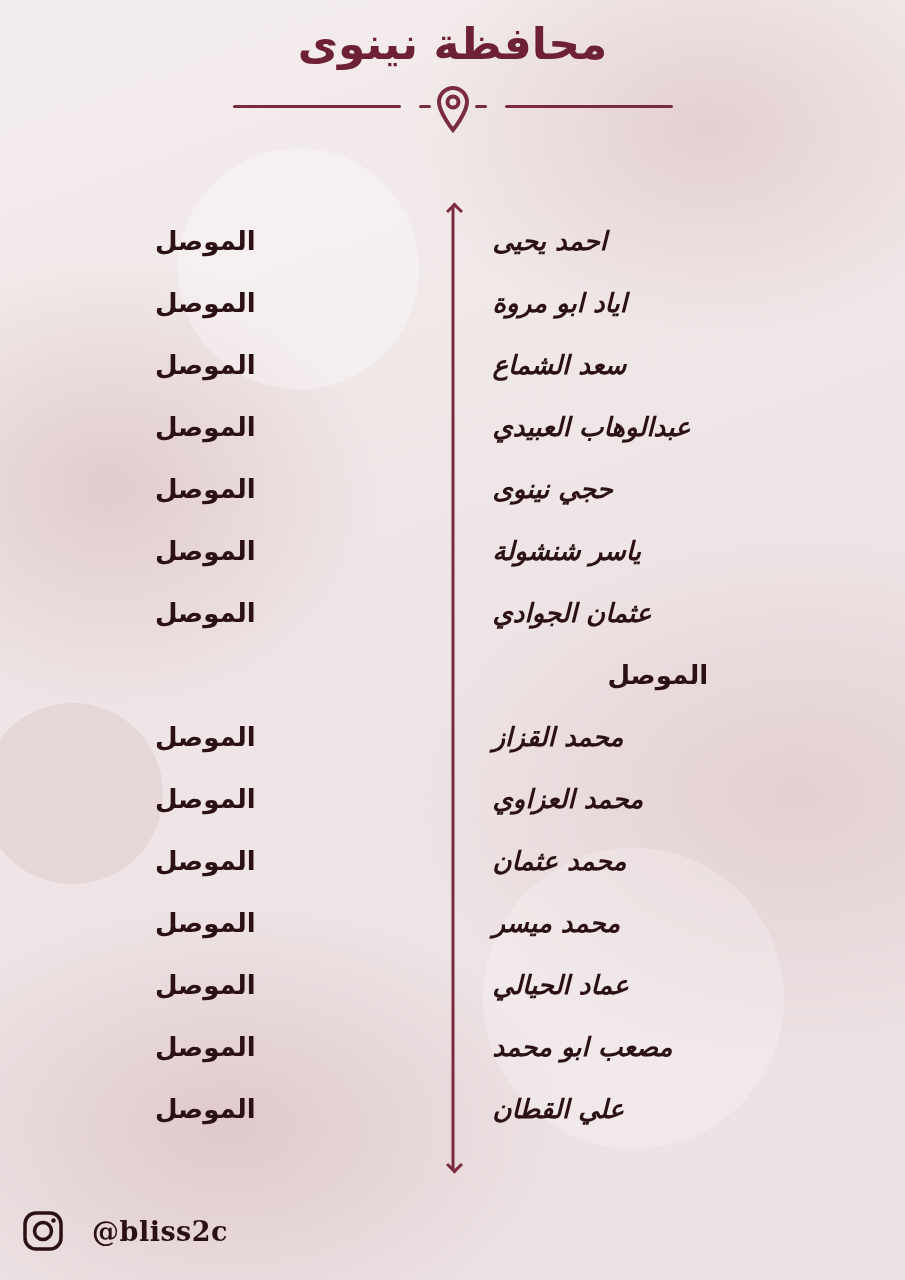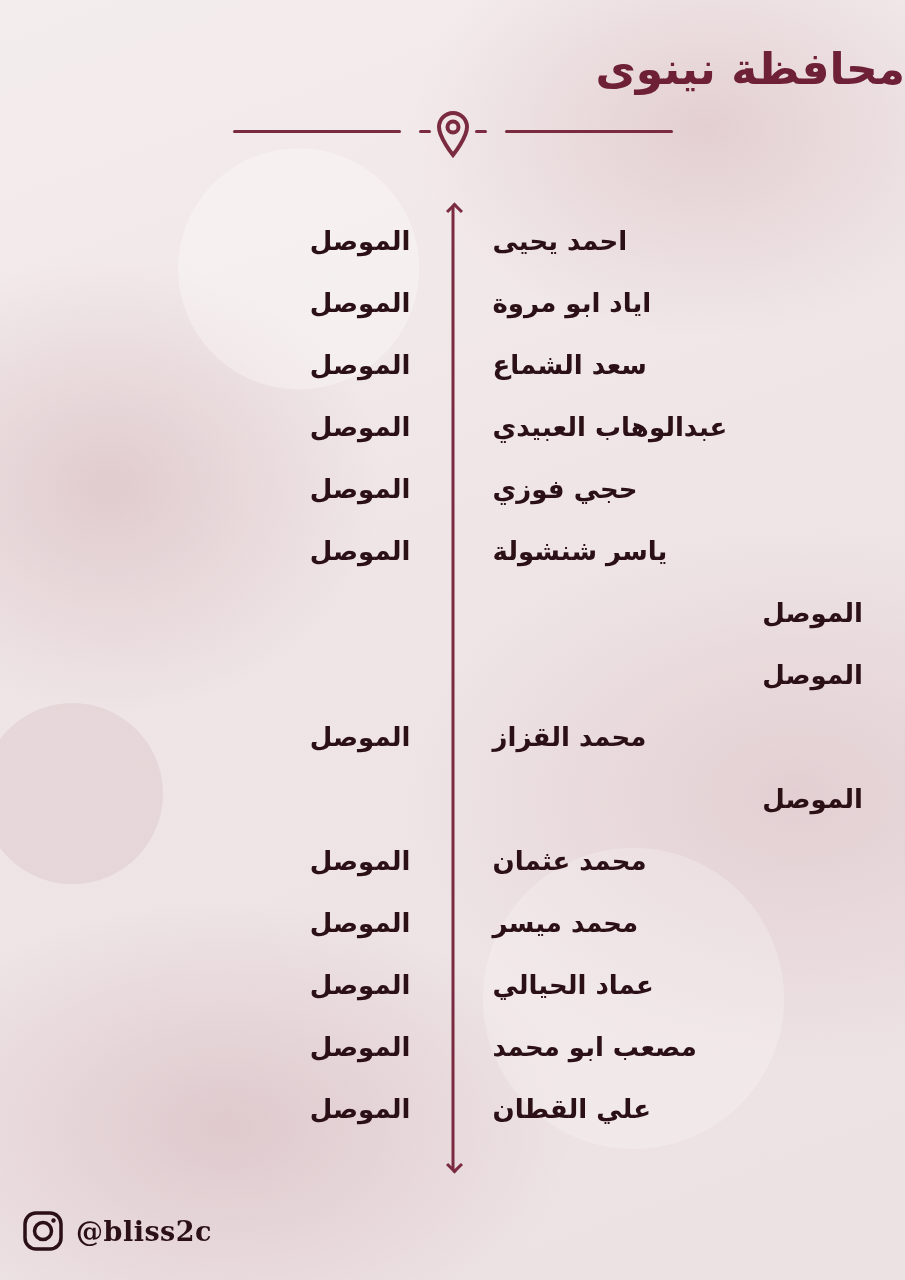--- a/index.html
+++ b/index.html
@@ -32,23 +32,24 @@
     background:
       radial-gradient(circle at 33% 21%, rgba(255,255,255,0.30) 0 120px, rgba(255,255,255,0) 121px),
       radial-gradient(circle at 70% 78%, rgba(255,255,255,0.22) 0 150px, rgba(255,255,255,0) 151px),
       radial-gradient(circle at 8% 62%, rgba(190,150,158,0.18) 0 90px, rgba(190,150,158,0) 91px);
     pointer-events: none;
   }
 
   
   .header {
     position: absolute;
-    top: 41px;
+    top: 16px;
     left: 0;
     right: 0;
+    text-align: center;
   }
   .title {
     font-family: "DejaVu Sans", sans-serif;
     font-weight: bold;
     font-size: 44px;
     line-height: 1.25;
     color: #6d2036;
     letter-spacing: 0px;
     direction: rtl;
   }
@@ -138,37 +139,38 @@
     color: #2b1016;
     direction: rtl;
     white-space: nowrap;
   }
   .cell.name {
     width: 50%;
     box-sizing: border-box;
     padding-left: 40px;
     padding-right: 0;
     text-align: left;
+    font-style: italic;
     
   }
   .cell.city {
     width: 50%;
     box-sizing: border-box;
     padding-right: 42px;
-    text-align: right;
+    text-align: center;
   }
 
   
   .footer {
     position: absolute;
     left: 22px;
     bottom: 28px;
     display: flex;
     align-items: center;
-    gap: 12px;
+    gap: 28px;
     direction: ltr;
   }
   .ig-icon {
     width: 42px;
     height: 42px;
     flex: 0 0 42px;
   }
   .handle {
     font-family: "DejaVu Serif", serif;
     font-weight: bold;
@@ -212,38 +214,40 @@
         </div>
         <div class="row">
           <div class="cell name">سعد الشماع</div>
           <div class="cell city">الموصل</div>
         </div>
         <div class="row">
           <div class="cell name">عبدالوهاب العبيدي</div>
           <div class="cell city">الموصل</div>
         </div>
         <div class="row">
-          <div class="cell name">حجي فوزي</div>
+          <div class="cell name">حجي نينوى</div>
           <div class="cell city">الموصل</div>
         </div>
         <div class="row">
           <div class="cell name">ياسر شنشولة</div>
           <div class="cell city">الموصل</div>
         </div>
         <div class="row">
+          <div class="cell name">عثمان الجوادي</div>
           <div class="cell city">الموصل</div>
         </div>
         <div class="row">
           <div class="cell city">الموصل</div>
         </div>
         <div class="row">
           <div class="cell name">محمد القزاز</div>
           <div class="cell city">الموصل</div>
         </div>
         <div class="row">
+          <div class="cell name">محمد العزاوي</div>
           <div class="cell city">الموصل</div>
         </div>
         <div class="row">
           <div class="cell name">محمد عثمان</div>
           <div class="cell city">الموصل</div>
         </div>
         <div class="row">
           <div class="cell name">محمد ميسر</div>
           <div class="cell city">الموصل</div>
         </div>

